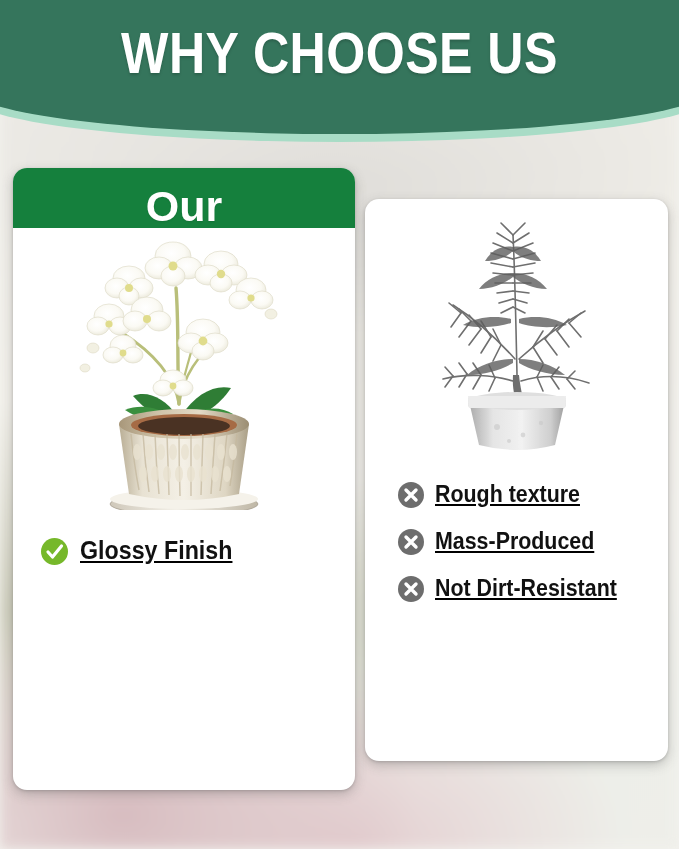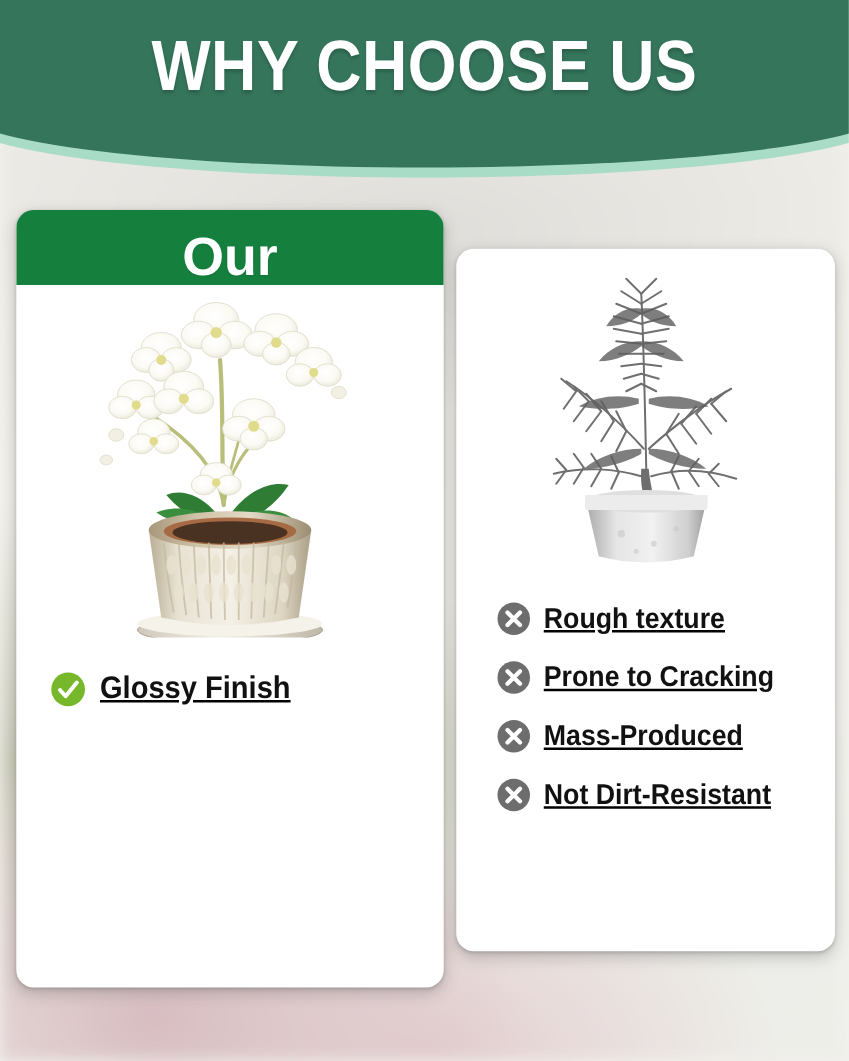--- a/index.html
+++ b/index.html
@@ -437,28 +437,20 @@
           </svg>
       </span>
       <span class="feature-label">Rough texture</span>
     </li>
     <li class="feature-item">
       <span class="marker marker-cross">
         <svg width="26" height="26" viewBox="0 0 26 26">
             <path d="M8 8 L18 18 M18 8 L8 18" stroke="#ffffff" stroke-width="3.4" stroke-linecap="round"></path>
           </svg>
       </span>
-      <span class="feature-label">Prone to Cracking</span>
-    </li>
-    <li class="feature-item">
-      <span class="marker marker-cross">
-        <svg width="26" height="26" viewBox="0 0 26 26">
-            <path d="M8 8 L18 18 M18 8 L8 18" stroke="#ffffff" stroke-width="3.4" stroke-linecap="round"></path>
-          </svg>
-      </span>
       <span class="feature-label">Mass-Produced</span>
     </li>
     <li class="feature-item">
       <span class="marker marker-cross">
         <svg width="26" height="26" viewBox="0 0 26 26">
             <path d="M8 8 L18 18 M18 8 L8 18" stroke="#ffffff" stroke-width="3.4" stroke-linecap="round"></path>
           </svg>
       </span>
       <span class="feature-label">Not Dirt-Resistant</span>
     </li>

